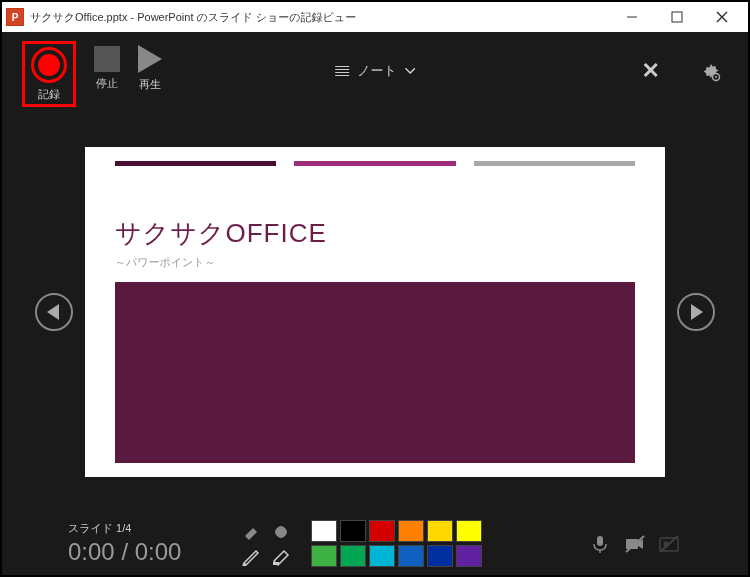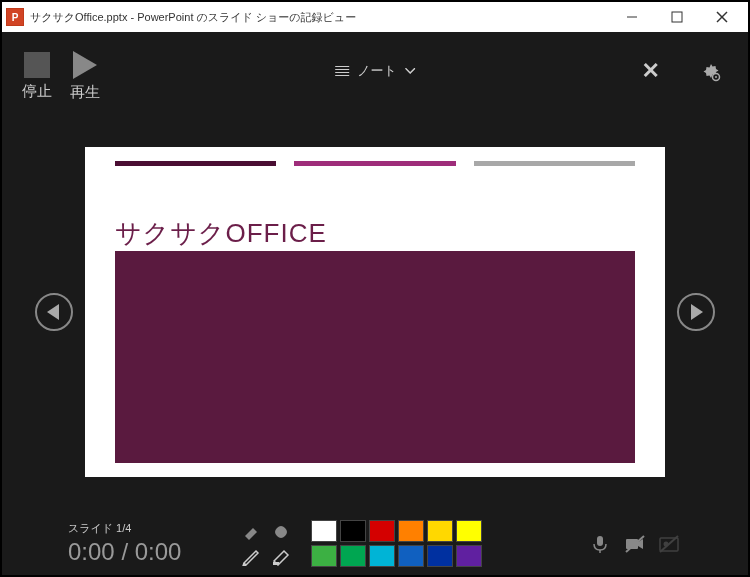--- a/index.html
+++ b/index.html
@@ -7,21 +7,21 @@
 .outer { width: 750px; height: 577px; border: 2px solid #000; background: #000; position: relative; }
 .titlebar { height: 30px; background: #fff; display: flex; align-items: center; padding: 0 4px; gap: 6px; }
 .app-icon { width: 18px; height: 18px; background: #d14424; display: flex; align-items: center; justify-content: center; color: #fff; font-size: 10px; font-weight: bold; border: 1px solid #c13a1a; }
 .title-text { font-size: 11px; color: #333; flex: 1; }
 .win-controls { display: flex; gap: 0; }
 .win-btn { width: 45px; height: 28px; display: flex; align-items: center; justify-content: center; cursor: pointer; font-size: 14px; }
 .dark-area { background: #1a1a1a; height: calc(100% - 30px); display: flex; flex-direction: column; }
 .toolbar { height: 78px; display: flex; align-items: center; padding: 0 20px; gap: 30px; position: relative; }
 .tb-group-left { display: flex; gap: 18px; align-items: flex-start; padding-top: 6px; }
 .tb-item { display: flex; flex-direction: column; align-items: center; gap: 4px; cursor: pointer; }
-.tb-label { font-size: 15px; color: #ccc; }
+.tb-label { font-size: 11px; color: #ccc; }
 .record-highlight { border: 3px solid #ff0000; padding: 3px 6px 2px 6px; }
 .record-circle { width: 36px; height: 36px; border-radius: 50%; border: 3px solid #ff0000; display: flex; align-items: center; justify-content: center; }
 .record-inner { width: 22px; height: 22px; border-radius: 50%; background: #ff0000; }
 .stop-sq { width: 26px; height: 26px; background: #555; margin-top: 5px; }
 .play-tri { width: 0; height: 0; border-left: 24px solid #888; border-top: 14px solid transparent; border-bottom: 14px solid transparent; margin-top: 4px; }
 .notes { display: flex; align-items: center; gap: 8px; color: #ccc; font-size: 13px; position: absolute; left: 50%; transform: translateX(-50%); cursor: pointer; justify-content: flex-end; }
 .notes-icon { display: flex; flex-direction: column; gap: 2px; }
 .notes-icon span { display: block; width: 14px; height: 1px; background: #ccc; }
 .tb-right { position: absolute; right: 30px; display: flex; gap: 40px; align-items: center; }
 .clear-x { color: #ccc; font-size: 22px; cursor: pointer; font-weight: bold; }
@@ -76,20 +76,28 @@
             <line x1="11" y1="1" x2="1" y2="11" stroke="#333" stroke-width="1.5"></line>
           </svg>
         </div>
     </div>
   </div>
 
   <div class="dark-area">
 
     <div class="toolbar">
       <div class="tb-group-left">
+        <div class="record-highlight">
+          <div class="tb-item">
+            <div class="record-circle">
+                <div class="record-inner"></div>
+              </div>
+            <div class="tb-label">記録</div>
+          </div>
+        </div>
         <div class="tb-item">
           <div class="stop-sq"></div>
           <div class="tb-label">停止</div>
         </div>
         <div class="tb-item">
           <div class="play-tri"></div>
           <div class="tb-label">再生</div>
         </div>
       </div>
 
@@ -123,20 +131,21 @@
           <div class="nav-left-tri"></div>
         </div>
 
       <div class="slide">
         <div class="bars">
           <div class="bar" id="bar0" style="background: rgb(74, 14, 51);"></div>
           <div class="bar" id="bar1" style="background: rgb(158, 45, 122);"></div>
           <div class="bar" id="bar2" style="background: rgb(168, 168, 168);"></div>
         </div>
         <div class="slide-title">サクサクOFFICE</div>
+        <div class="slide-sub">～パワーポイント～</div>
         <div class="block" id="slide-block" style="background: rgb(90, 26, 63);"></div>
       </div>
 
       <div class="nav-circle">
           <div class="nav-right-tri"></div>
         </div>
     </div>
 
     <div class="bottom">
       <div class="status-row">

